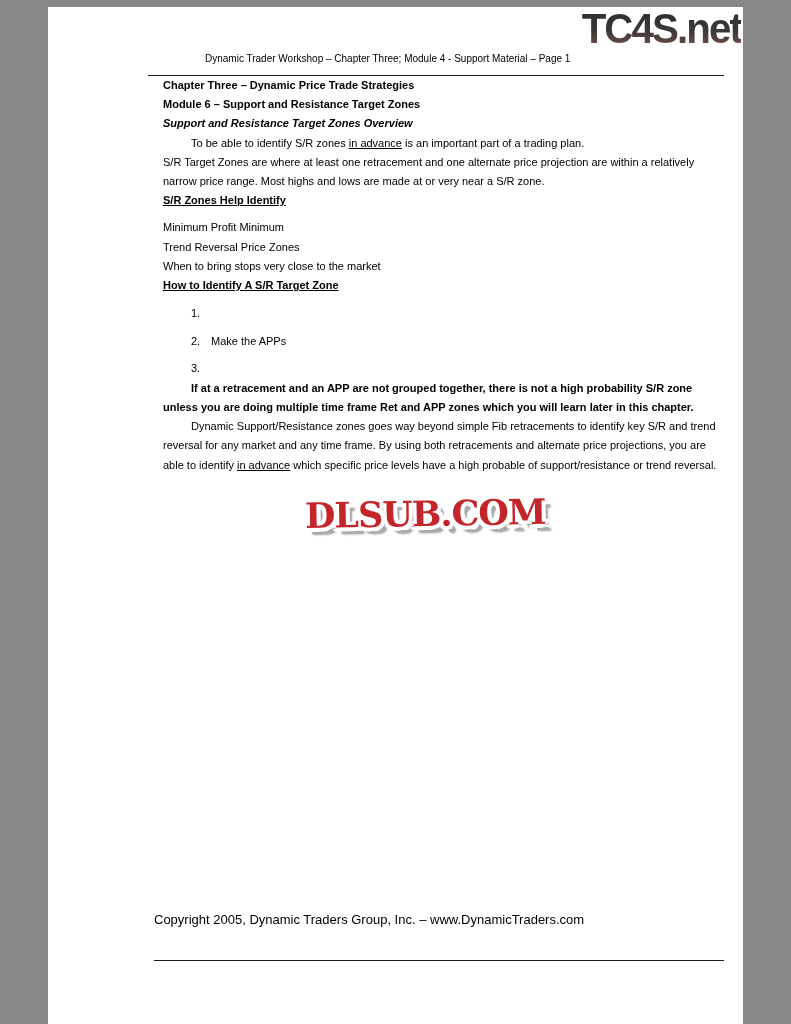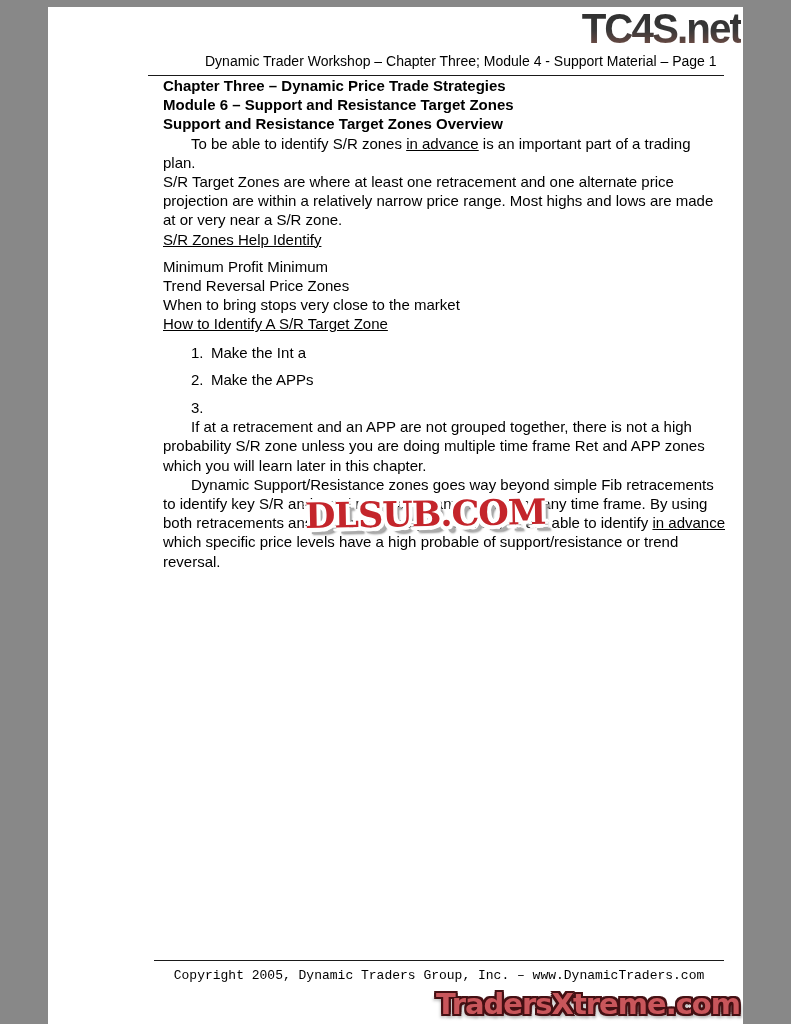--- a/index.html
+++ b/index.html
@@ -30,51 +30,51 @@
     -webkit-background-clip: text;
     background-clip: text;
     color: transparent;
     line-height: 1.0;
     z-index: 3;
   }
   .header-title {
     position: absolute;
     top: 46px;
     left: 157px;
-    font-size: 14px;
+    font-size: 10px;
     white-space: nowrap;
     z-index: 2;
   }
   .header-rule {
     position: absolute;
     top: 68px;
     left: 100px;
     width: 576px;
     border-top: 1.6px solid #1a1a1a;
   }
 
   
   .content {
     position: absolute;
     top: 69px;
     left: 115px;
     width: 562px;
-    font-size: 15px;
+    font-size: 11px;
     line-height: 19.2px;
   }
   .content p { margin: 0; }
   .bold { font-weight: bold; }
   .uheading { text-decoration: underline; }
   .u { text-decoration: underline; }
 
   .mt-title1 { margin-top: 27px; }
   .mt-title2 { margin-top: 8px; }
-  .mt-section { margin-top: 35px; }
+  .mt-section { margin-top: 35px; font-style: italic; }
   .mt-para   { margin-top: 8px; }
-  .mt-big    { margin-top: 36px; }
+  .mt-big    { margin-top: 36px; font-weight: bold; }
 
   .indent { text-indent: 28px; }
 
   .plain-list { margin-top: 8px; }
   .plain-item { margin-left: 12px; margin-top: 8px; }
 
   .howto-list { list-style: none; margin-top: 9px; }
   .howto-item { display: flex; margin-top: 8px; line-height: 19.5px; }
   .howto-num  { margin-left: 28px; width: 20px; flex-shrink: 0; }
   .howto-text { width: 505px; }
@@ -104,26 +104,24 @@
   
   .footer-rule {
     position: absolute;
     top: 953px;
     left: 106px;
     width: 570px;
     border-top: 1.4px solid #1a1a1a;
   }
   .footer-copyright {
     position: absolute;
-    top: 961px;
+    top: 905px;
     left: 106px;
     width: 570px;
-    text-align: center;
     font-size: 13px;
-    font-family: Liberation Mono, monospace;
   }
   .tx-logo {
     position: absolute;
     top: 982px;
     right: 3px;
     font-family: "DejaVu Sans", sans-serif;
     font-weight: bold;
     font-size: 29px;
     letter-spacing: -1px;
     line-height: 1.1;
@@ -164,21 +162,20 @@
       <p class="plain-item">Minimum Profit Minimum</p>
       <p class="plain-item">Trend Reversal Price Zones</p>
       <p class="plain-item">When to bring stops very close to the market</p>
     </div>
 
     <p class="mt-big"><span class="uheading">How to Identify A S/R Target Zone</span></p>
 
     <div class="howto-list">
       <div class="howto-item">
         <span class="howto-num">1.</span>
-        <span class="howto-text">Make the Int a</span>
       </div>
       <div class="howto-item">
         <span class="howto-num">2.</span>
         <span class="howto-text">Make the APPs</span>
       </div>
       <div class="howto-item">
         <span class="howto-num">3.</span>
       </div>
     </div>
 
@@ -186,15 +183,14 @@
 
     <p class="mt-para indent"><span>Dynamic Support/Resistance zones goes way beyond simple Fib retracements to identify key S/R and trend reversal for any market and any time frame. By using both retracements and alternate price projections, you are able to identify </span><span class="u">in advance</span><span> which specific price levels have a high probable of support/resistance or trend reversal.</span></p>
 
   </div>
 
   <div class="dlsub-logo">DLSUB.COM</div>
 
   <div class="footer-rule"></div>
   <div class="footer-copyright">Copyright 2005, Dynamic Traders Group, Inc. – www.DynamicTraders.com</div>
 
-  <div class="tx-logo">TradersXtreme.com</div>
 
 </div>
 
 </body></html>

